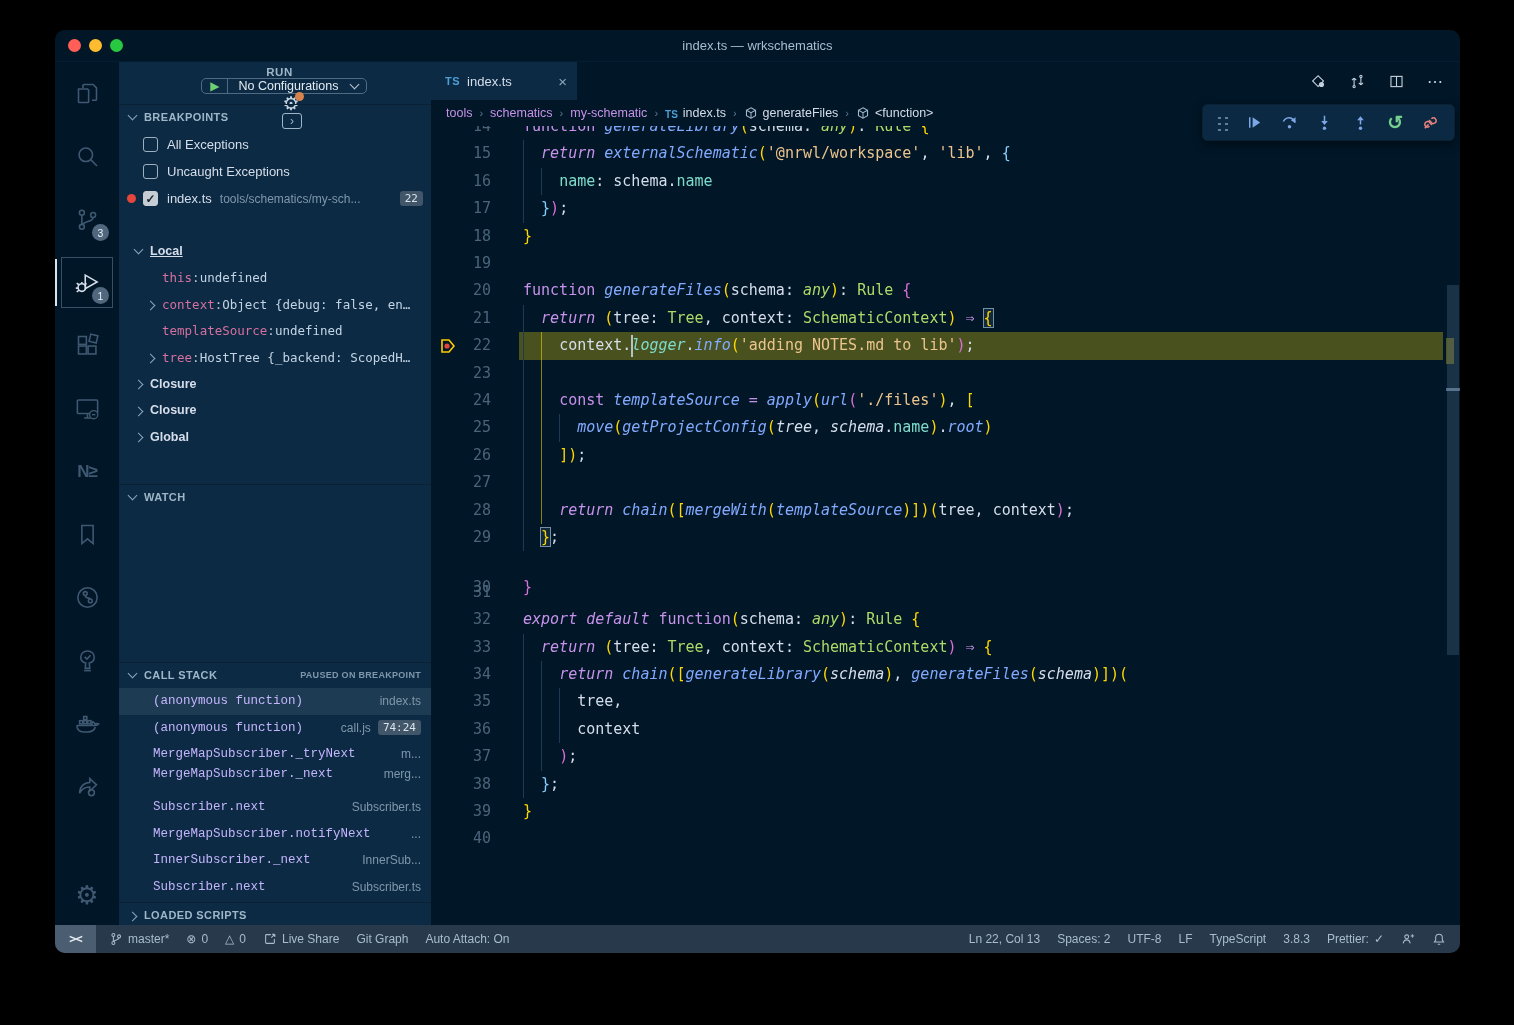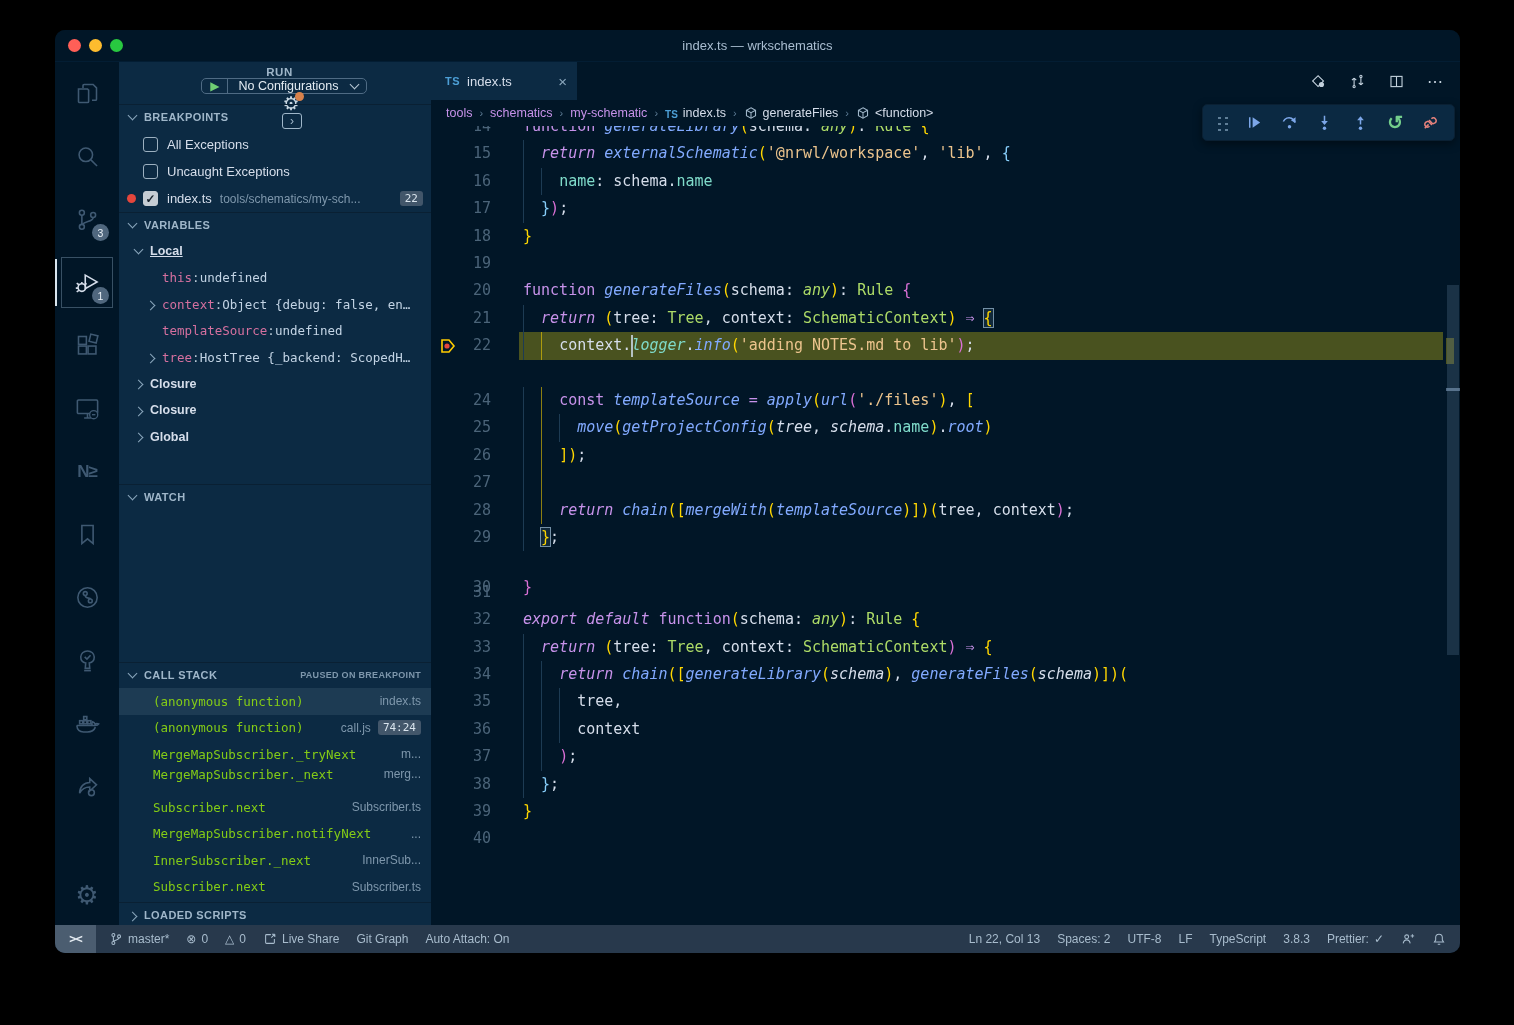--- a/index.html
+++ b/index.html
@@ -78,21 +78,21 @@
   .var-row { position:absolute; left:0; right:0; height:26.5px; display:flex; align-items:center;
              font-family:"DejaVu Sans Mono", monospace; font-size:12.5px; }
   .scope-label { font-family:"Liberation Sans", sans-serif; font-size:12.5px; font-weight:bold; color:#d6deeb; }
   .var-name { color:#d5709f; }
   .var-punc { color:#b9c9d6; }
   .var-val { color:#c3d4e5; white-space:nowrap; overflow:hidden; }
 
   .cs-row { position:absolute; left:0; right:0; height:26.5px; display:flex; align-items:center;
             padding:0 10px 0 34px; font-family:"DejaVu Sans Mono", monospace; font-size:12.5px; }
   .cs-row.selected { background:#1d3b53; }
-  .cs-fn { color:#84cc16; white-space:nowrap; }
+  .cs-fn { color:#c4b5fd; white-space:nowrap;font-family:Liberation Mono, monospace; }
   .cs-file { margin-left:auto; color:#7e97ac; font-size:12px; font-family:"Liberation Sans", sans-serif;
              white-space:nowrap; }
   .cs-badge { margin-left:7px; }
 
   
   .editor { flex:1; position:relative; background:#011627; overflow:hidden; }
   .tabbar { position:absolute; top:0; left:0; right:0; height:38px; background:#011627; display:flex; }
   .tab { width:146px; height:38px; background:#0c2a43; display:flex; align-items:center; padding:0 10px 0 14px;
          font-size:13px; color:#d6deeb; }
   .ts-ico { color:#4d9fd6; font-weight:bold; font-size:11px; margin-right:7px; letter-spacing:.5px; }
@@ -290,24 +290,20 @@
             </div>
             <div class="bp-row" style="top: 123px;">
               <div class="bp-dot"></div>
               <div class="bp-check checked">✓</div>
               <span class="bp-label">index.ts</span>
               <span class="bp-path">tools/schematics/my-sch...</span>
               <span class="badge bp-badge">22</span>
             </div>
           </div>
 
-        <div class="sec-header" style="top:150px">
-          <span class="chev"></span>
-          <span>VARIABLES</span>
-        </div>
         <div id="var-rows">
             <div class="var-row" style="top: 176px; text-decoration: underline;">
               <span class="chev" style="margin-left: 16px;"></span>
               <span class="scope-label">Local</span>
             </div>
             <div class="var-row" style="top: 202.5px;">
               <span style="width: 43px; flex: 0 0 43px;"></span>
               <span class="var-name">this</span>
               <span class="var-punc">: </span>
               <span class="var-val">undefined</span>
@@ -403,20 +399,21 @@
             <div class="cl" style="top: 105.8px;"><div class="guide" style="left: calc(0ch + 92px);"></div><div class="guide" style="left: calc(2ch + 92px);"></div><span class="ln">16</span><span class="src"><span class="t-p">    </span><span class="t-pr">name</span><span class="t-p">: </span><span class="t-p">schema</span><span class="t-p">.</span><span class="t-pr">name</span></span></div>
             <div class="cl" style="top: 133.2px;"><div class="guide" style="left: calc(0ch + 92px);"></div><span class="ln">17</span><span class="src"><span class="t-p">  </span><span class="t-bb">}</span><span class="t-bo">)</span><span class="t-p">;</span></span></div>
             <div class="cl" style="top: 160.6px;"><span class="ln">18</span><span class="src"><span class="t-bg">}</span></span></div>
             <div class="cl" style="top: 188px;"><span class="ln">19</span><span class="src"></span></div>
             <div class="cl" style="top: 215.4px;"><span class="ln">20</span><span class="src"><span class="t-kw">function</span><span class="t-p"> </span><span class="t-fn">generateFiles</span><span class="t-bg">(</span><span class="t-p">schema</span><span class="t-p">: </span><span class="t-tyi">any</span><span class="t-bg">)</span><span class="t-p">: </span><span class="t-ty">Rule</span><span class="t-p"> </span><span class="t-bo">{</span></span></div>
             <div class="cl" style="top: 242.8px;"><div class="guide" style="left: calc(0ch + 92px);"></div><span class="ln">21</span><span class="src"><span class="t-p">  </span><span class="t-kwi">return</span><span class="t-p"> </span><span class="t-bg">(</span><span class="t-p">tree</span><span class="t-p">: </span><span class="t-ty">Tree</span><span class="t-p">, </span><span class="t-p">context</span><span class="t-p">: </span><span class="t-ty">SchematicContext</span><span class="t-bg">)</span><span class="t-p"> </span><span class="t-kw">⇒</span><span class="t-p"> </span><span class="t-bgx">{</span></span></div>
             <div class="cl current" style="top: 270.2px;"><div class="hl"></div><div class="guide" style="left: calc(0ch + 92px);"></div><div class="guide gold" style="left: calc(2ch + 92px);"></div><div class="bp-ico"><svg viewBox="0 0 18 18">
                   <path d="M3 3 h7 l5 6 -5 6 H3 Z" fill="none" stroke="#ffcc00" stroke-width="1.6"></path>
                   <circle cx="8" cy="9" r="2.6" fill="#e5463c"></circle>
                 </svg></div><span class="ln">22</span><span class="src"><span class="t-p">    </span><span class="t-p">context</span><span class="t-p">.</span><span class="t-pri">logger</span><span class="t-p">.</span><span class="t-fn">info</span><span class="t-bg">(</span><span class="t-st">'adding NOTES.md to lib'</span><span class="t-bo">)</span><span class="t-p">;</span></span><div class="cursor" style="left: calc(12ch + 92px);"></div></div>
+            <div class="cl" style="top: 297.6px;"><div class="guide" style="left: calc(0ch + 92px);"></div><div class="guide gold" style="left: calc(2ch + 92px);"></div><span class="ln">23</span><span class="src"></span></div>
             <div class="cl" style="top: 325px;"><div class="guide" style="left: calc(0ch + 92px);"></div><div class="guide gold" style="left: calc(2ch + 92px);"></div><span class="ln">24</span><span class="src"><span class="t-p">    </span><span class="t-kw">const</span><span class="t-p"> </span><span class="t-fn">templateSource</span><span class="t-p"> </span><span class="t-kw">=</span><span class="t-p"> </span><span class="t-fn">apply</span><span class="t-bg">(</span><span class="t-fn">url</span><span class="t-bo">(</span><span class="t-st">'./files'</span><span class="t-bg">)</span><span class="t-p">, </span><span class="t-bg">[</span></span></div>
             <div class="cl" style="top: 352.4px;"><div class="guide" style="left: calc(0ch + 92px);"></div><div class="guide gold" style="left: calc(2ch + 92px);"></div><div class="guide" style="left: calc(4ch + 92px);"></div><span class="ln">25</span><span class="src"><span class="t-p">      </span><span class="t-fn">move</span><span class="t-bg">(</span><span class="t-fn">getProjectConfig</span><span class="t-bg">(</span><span class="t-pi">tree</span><span class="t-p">, </span><span class="t-pi">schema</span><span class="t-p">.</span><span class="t-pr">name</span><span class="t-bg">)</span><span class="t-p">.</span><span class="t-fn">root</span><span class="t-bg">)</span></span></div>
             <div class="cl" style="top: 379.8px;"><div class="guide" style="left: calc(0ch + 92px);"></div><div class="guide gold" style="left: calc(2ch + 92px);"></div><span class="ln">26</span><span class="src"><span class="t-p">    </span><span class="t-bg">]</span><span class="t-bg">)</span><span class="t-p">;</span></span></div>
             <div class="cl" style="top: 407.2px;"><div class="guide" style="left: calc(0ch + 92px);"></div><div class="guide gold" style="left: calc(2ch + 92px);"></div><span class="ln">27</span><span class="src"></span></div>
             <div class="cl" style="top: 434.6px;"><div class="guide" style="left: calc(0ch + 92px);"></div><div class="guide gold" style="left: calc(2ch + 92px);"></div><span class="ln">28</span><span class="src"><span class="t-p">    </span><span class="t-kwi">return</span><span class="t-p"> </span><span class="t-fn">chain</span><span class="t-bg">(</span><span class="t-bg">[</span><span class="t-fn">mergeWith</span><span class="t-bg">(</span><span class="t-fn">templateSource</span><span class="t-bg">)</span><span class="t-bg">]</span><span class="t-bg">)</span><span class="t-bg">(</span><span class="t-p">tree</span><span class="t-p">, </span><span class="t-p">context</span><span class="t-bo">)</span><span class="t-p">;</span></span></div>
             <div class="cl" style="top: 462px;"><div class="guide" style="left: calc(0ch + 92px);"></div><span class="ln">29</span><span class="src"><span class="t-p">  </span><span class="t-bgx">}</span><span class="t-p">;</span></span></div>
             <div class="cl" style="top: 512px;"><span class="ln">30</span><span class="src"><span class="t-bo">}</span></span></div>
             <div class="cl" style="top: 516.8px;"><span class="ln">31</span><span class="src"></span></div>
             <div class="cl" style="top: 544.2px;"><span class="ln">32</span><span class="src"><span class="t-kwi">export</span><span class="t-p"> </span><span class="t-kwi">default</span><span class="t-p"> </span><span class="t-kw">function</span><span class="t-bg">(</span><span class="t-p">schema</span><span class="t-p">: </span><span class="t-tyi">any</span><span class="t-bg">)</span><span class="t-p">: </span><span class="t-ty">Rule</span><span class="t-p"> </span><span class="t-bg">{</span></span></div>
             <div class="cl" style="top: 571.6px;"><div class="guide" style="left: calc(0ch + 92px);"></div><span class="ln">33</span><span class="src"><span class="t-p">  </span><span class="t-kwi">return</span><span class="t-p"> </span><span class="t-bg">(</span><span class="t-p">tree</span><span class="t-p">: </span><span class="t-ty">Tree</span><span class="t-p">, </span><span class="t-p">context</span><span class="t-p">: </span><span class="t-ty">SchematicContext</span><span class="t-bo">)</span><span class="t-p"> </span><span class="t-kw">⇒</span><span class="t-p"> </span><span class="t-bg">{</span></span></div>

